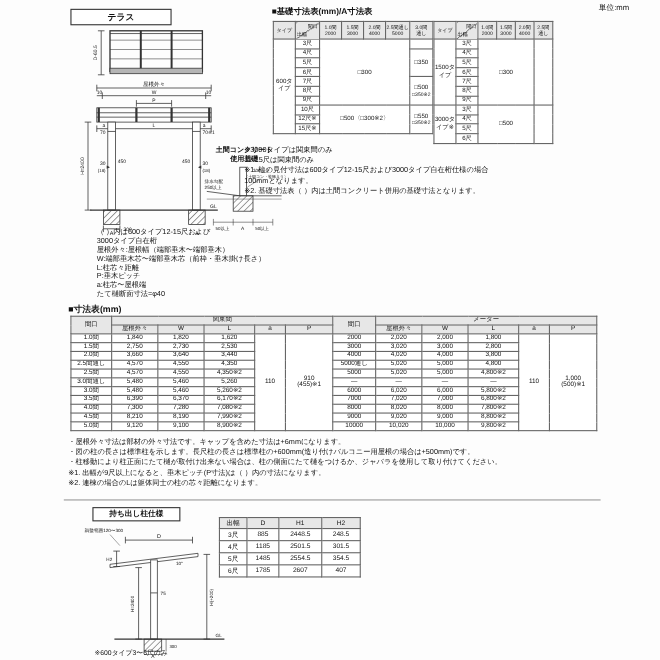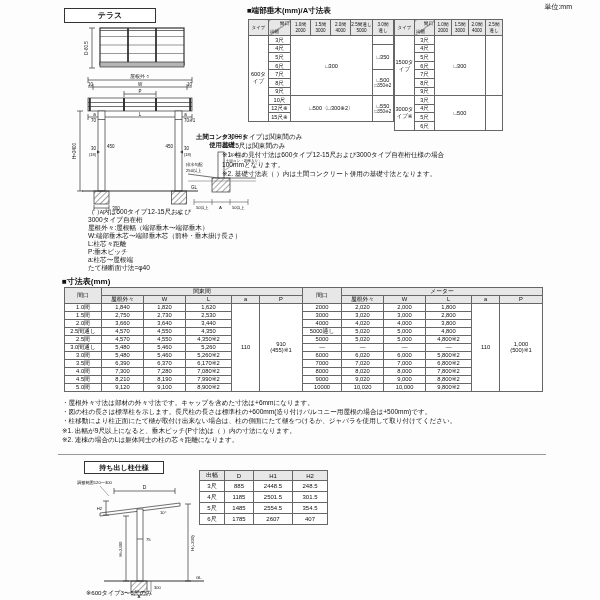--- a/index.html
+++ b/index.html
@@ -117,21 +117,21 @@
     <text x="128" y="78" text-anchor="start">30</text>
     <text x="128" y="84" text-anchor="start" font-size="4">(18)</text>
     <text x="138" y="117">GL</text>
     <text x="60" y="138">300</text>
     <text x="45.5" y="142" font-size="5">A</text>
     <text x="123" y="142" font-size="5">A</text>
     <text transform="rotate(-90 20 79)" x="20" y="79">H=2400</text>
   </g>
 </svg>
 
-<div class="abs titulo titre title" style="left:247px;top:6px;font-size:7.6px">■端部垂木(mm)/A寸法表</div>
+<div class="abs titulo titre title" style="left:247px;top:6px;font-size:7.6px">■基礎寸法表(mm)/A寸法表</div>
 
 <table class="abs tblA" style="left:248px;top:19px;width:145px">
   <colgroup>
       <col style="width:20px">
       <col style="width:22px">
       <col style="width:20px">
       <col style="width:20px">
       <col style="width:20px">
       <col style="width:22px">
       <col style="width:21px">

